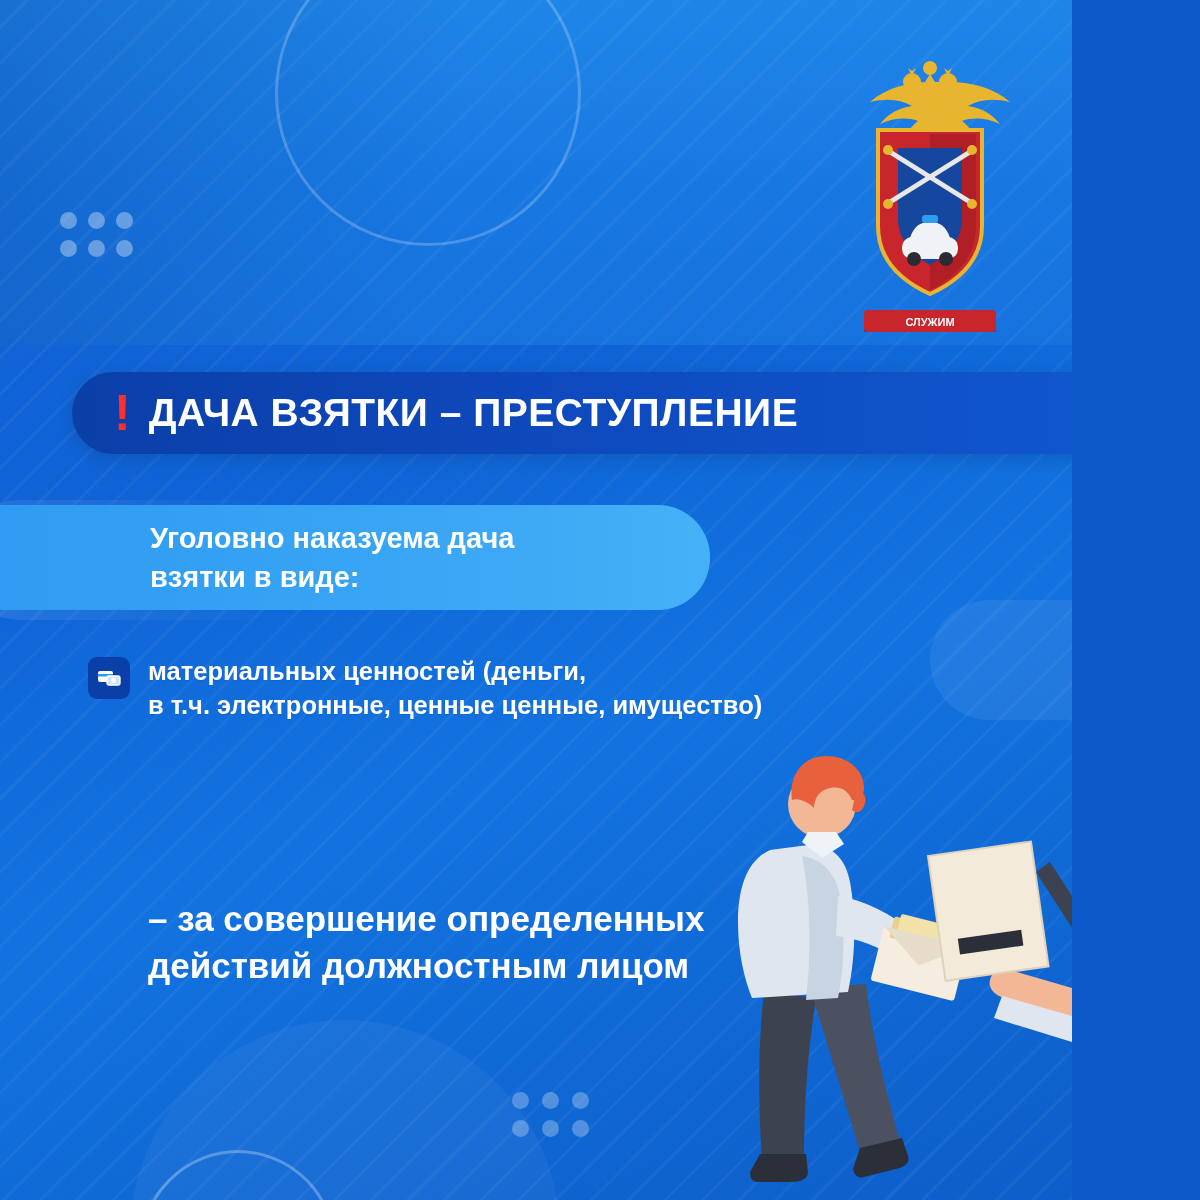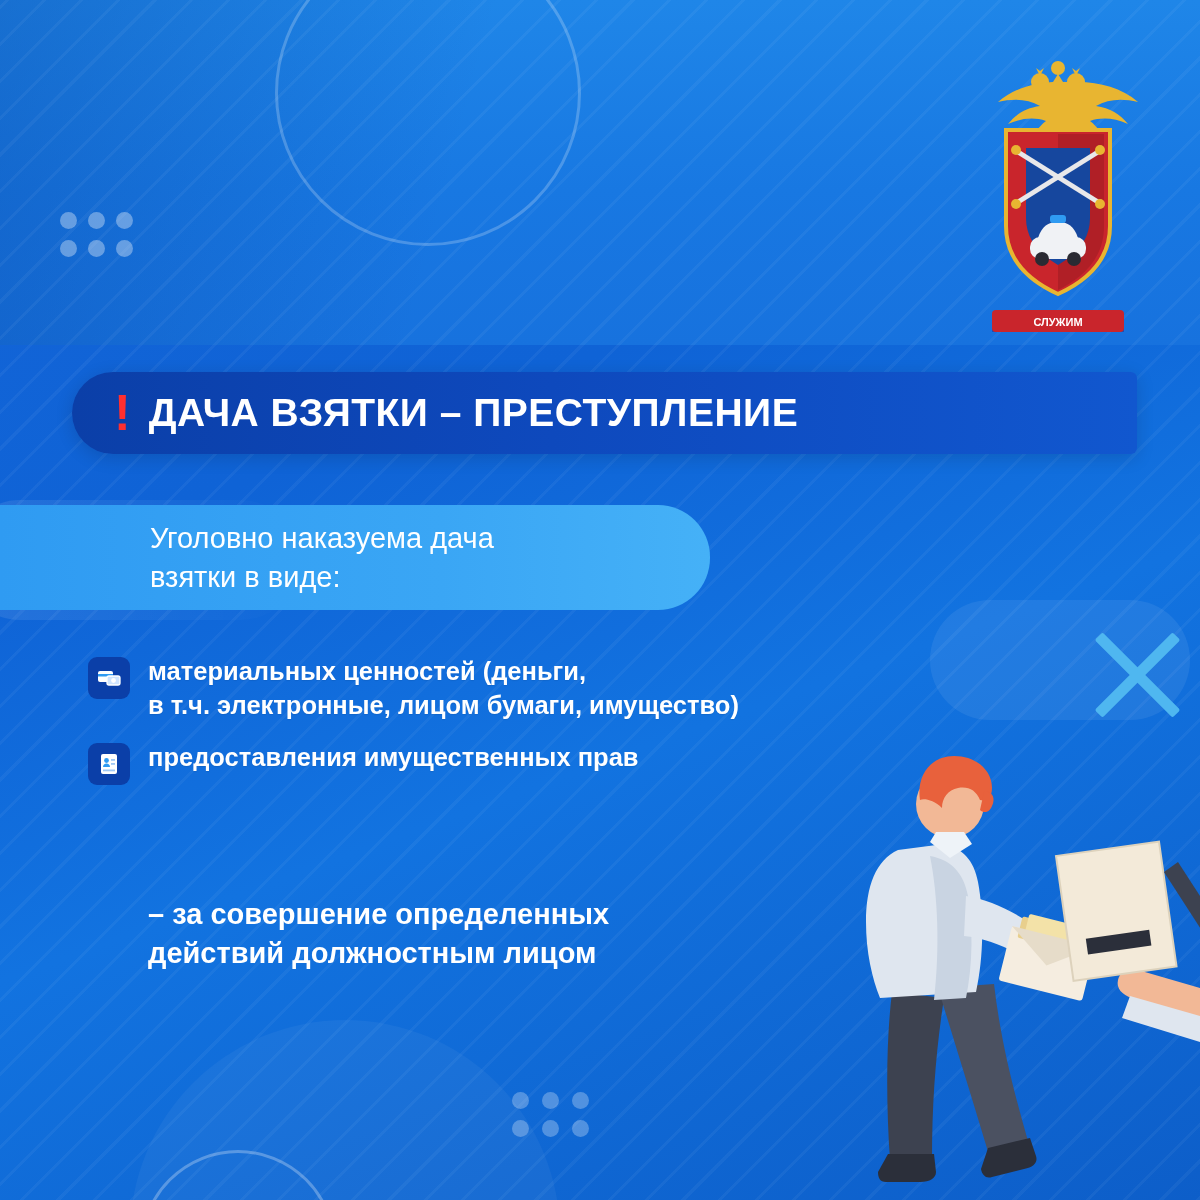--- a/index.html
+++ b/index.html
@@ -2,21 +2,21 @@
 <html><head>
 <meta charset="utf-8">
 <style>
   html, body {
     margin: 0;
     padding: 0;
     background: #0b58c8;
   }
   .poster {
     position: relative;
-    width: 1200px;
+    width: 1072px;
     height: 1200px;
     overflow: hidden;
     font-family: "Liberation Sans", sans-serif;
     background: linear-gradient(160deg, #1565d8 0%, #0f63d6 35%, #1273e0 60%, #0d5ec9 100%);
   }
 
   
   .bg-diag {
     position: absolute;
     inset: 0;
@@ -131,21 +131,21 @@
     background: linear-gradient(90deg, #2f9bf2 0%, #3aa6f5 62%, #45b1f7 100%);
     border-radius: 0 52px 52px 0;
     display: flex;
     align-items: center;
     box-sizing: border-box;
     padding-left: 150px;
   }
   .subtitle-text {
     color: #ffffff;
     font-size: 29px;
-    font-weight: normal;
+    font-weight: bold;
     line-height: 1.32;
     white-space: pre-line;
   }
 
   
   .list {
     position: absolute;
     left: 88px; top: 655px;
     width: 880px;
   }
@@ -173,21 +173,21 @@
     line-height: 1.33;
     white-space: pre-line;
     text-shadow: 0 1px 1px rgba(0,0,0,0.08);
   }
 
   .conclusion {
     position: absolute;
     left: 148px; top: 895px;
     width: 760px;
     color: #ffffff;
-    font-size: 29px;
+    font-size: 35px;
     font-weight: bold;
     line-height: 1.35;
     white-space: pre-line;
   }
 
   
   .illustration {
     position: absolute;
     right: 0; bottom: 0;
     width: 420px; height: 470px;
@@ -290,37 +290,24 @@
     <div class="list-item">
       <div class="li-icon">
         <svg viewBox="0 0 26 26">
           <rect x="2" y="6" width="15" height="11" rx="2" fill="#ffffff"></rect>
           <rect x="2" y="9" width="15" height="2.5" fill="#2f9bf2"></rect>
           <rect x="11" y="11" width="13" height="9" rx="2" fill="#cfe4ff" stroke="#ffffff" stroke-width="1.3"></rect>
           <circle cx="17.5" cy="15.5" r="2.4" fill="#ffffff"></circle>
         </svg>
       </div>
       <div class="li-text">материальных ценностей (деньги,
-в т.ч. электронные, лицом бумаги, имущество)</div>
+в т.ч. электронные, ценные ценные, имущество)</div>
     </div>
 
 
-    <div class="list-item">
-      <div class="li-icon">
-        <svg viewBox="0 0 26 26">
-          <rect x="5" y="3" width="16" height="20" rx="2" fill="#ffffff"></rect>
-          <circle cx="10.5" cy="9.5" r="2.4" fill="#2f9bf2"></circle>
-          <path d="M7 16 c0 -2.4 1.6 -3.6 3.5 -3.6 c1.9 0 3.5 1.2 3.5 3.6 z" fill="#2f9bf2"></path>
-          <rect x="15" y="8" width="4" height="1.8" fill="#9fc8f5"></rect>
-          <rect x="15" y="12" width="4" height="1.8" fill="#9fc8f5"></rect>
-          <rect x="7" y="18.5" width="12" height="1.8" fill="#9fc8f5"></rect>
-        </svg>
-      </div>
-      <div class="li-text">предоставления имущественных прав</div>
-    </div>
 
   </div>
 
   <div class="conclusion">– за совершение определенных
 действий должностным лицом</div>
 
   <div class="illustration">
     <svg viewBox="0 0 420 470">
 
       <path d="M112 262 c-6 50 -6 110 -2 168 l42 0 c0 -60 4 -110 12 -162 z" fill="#3d4250"></path>

